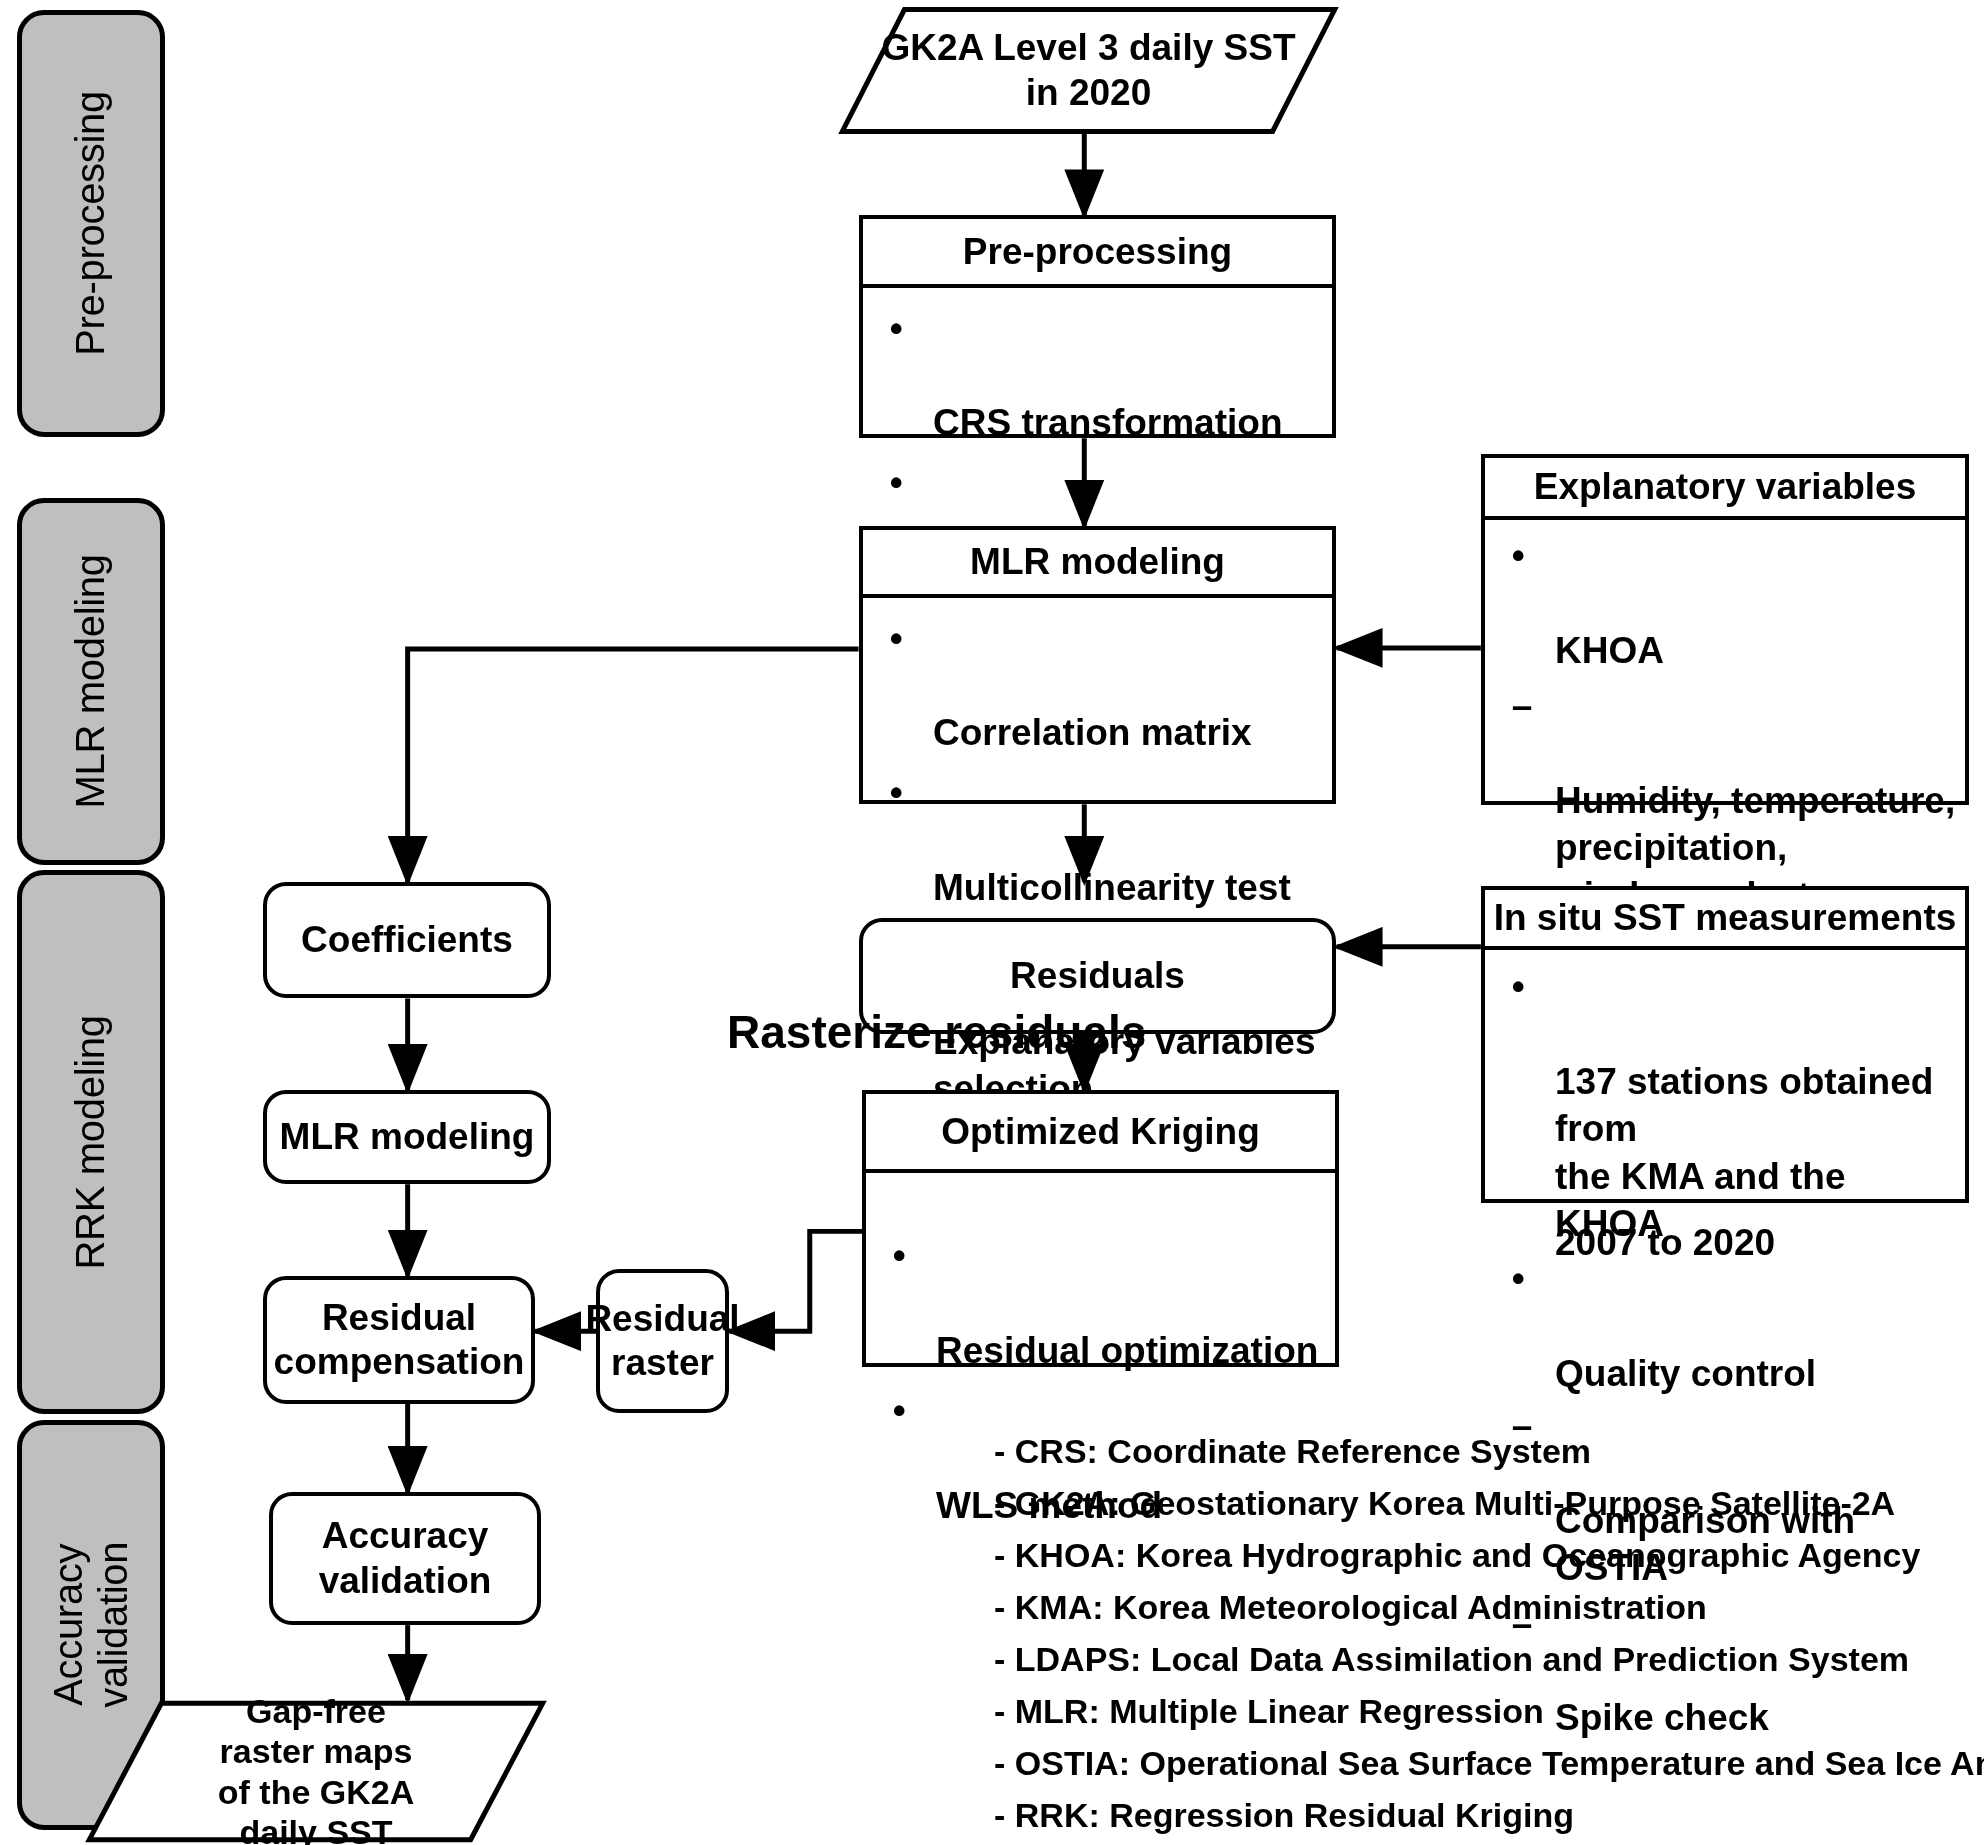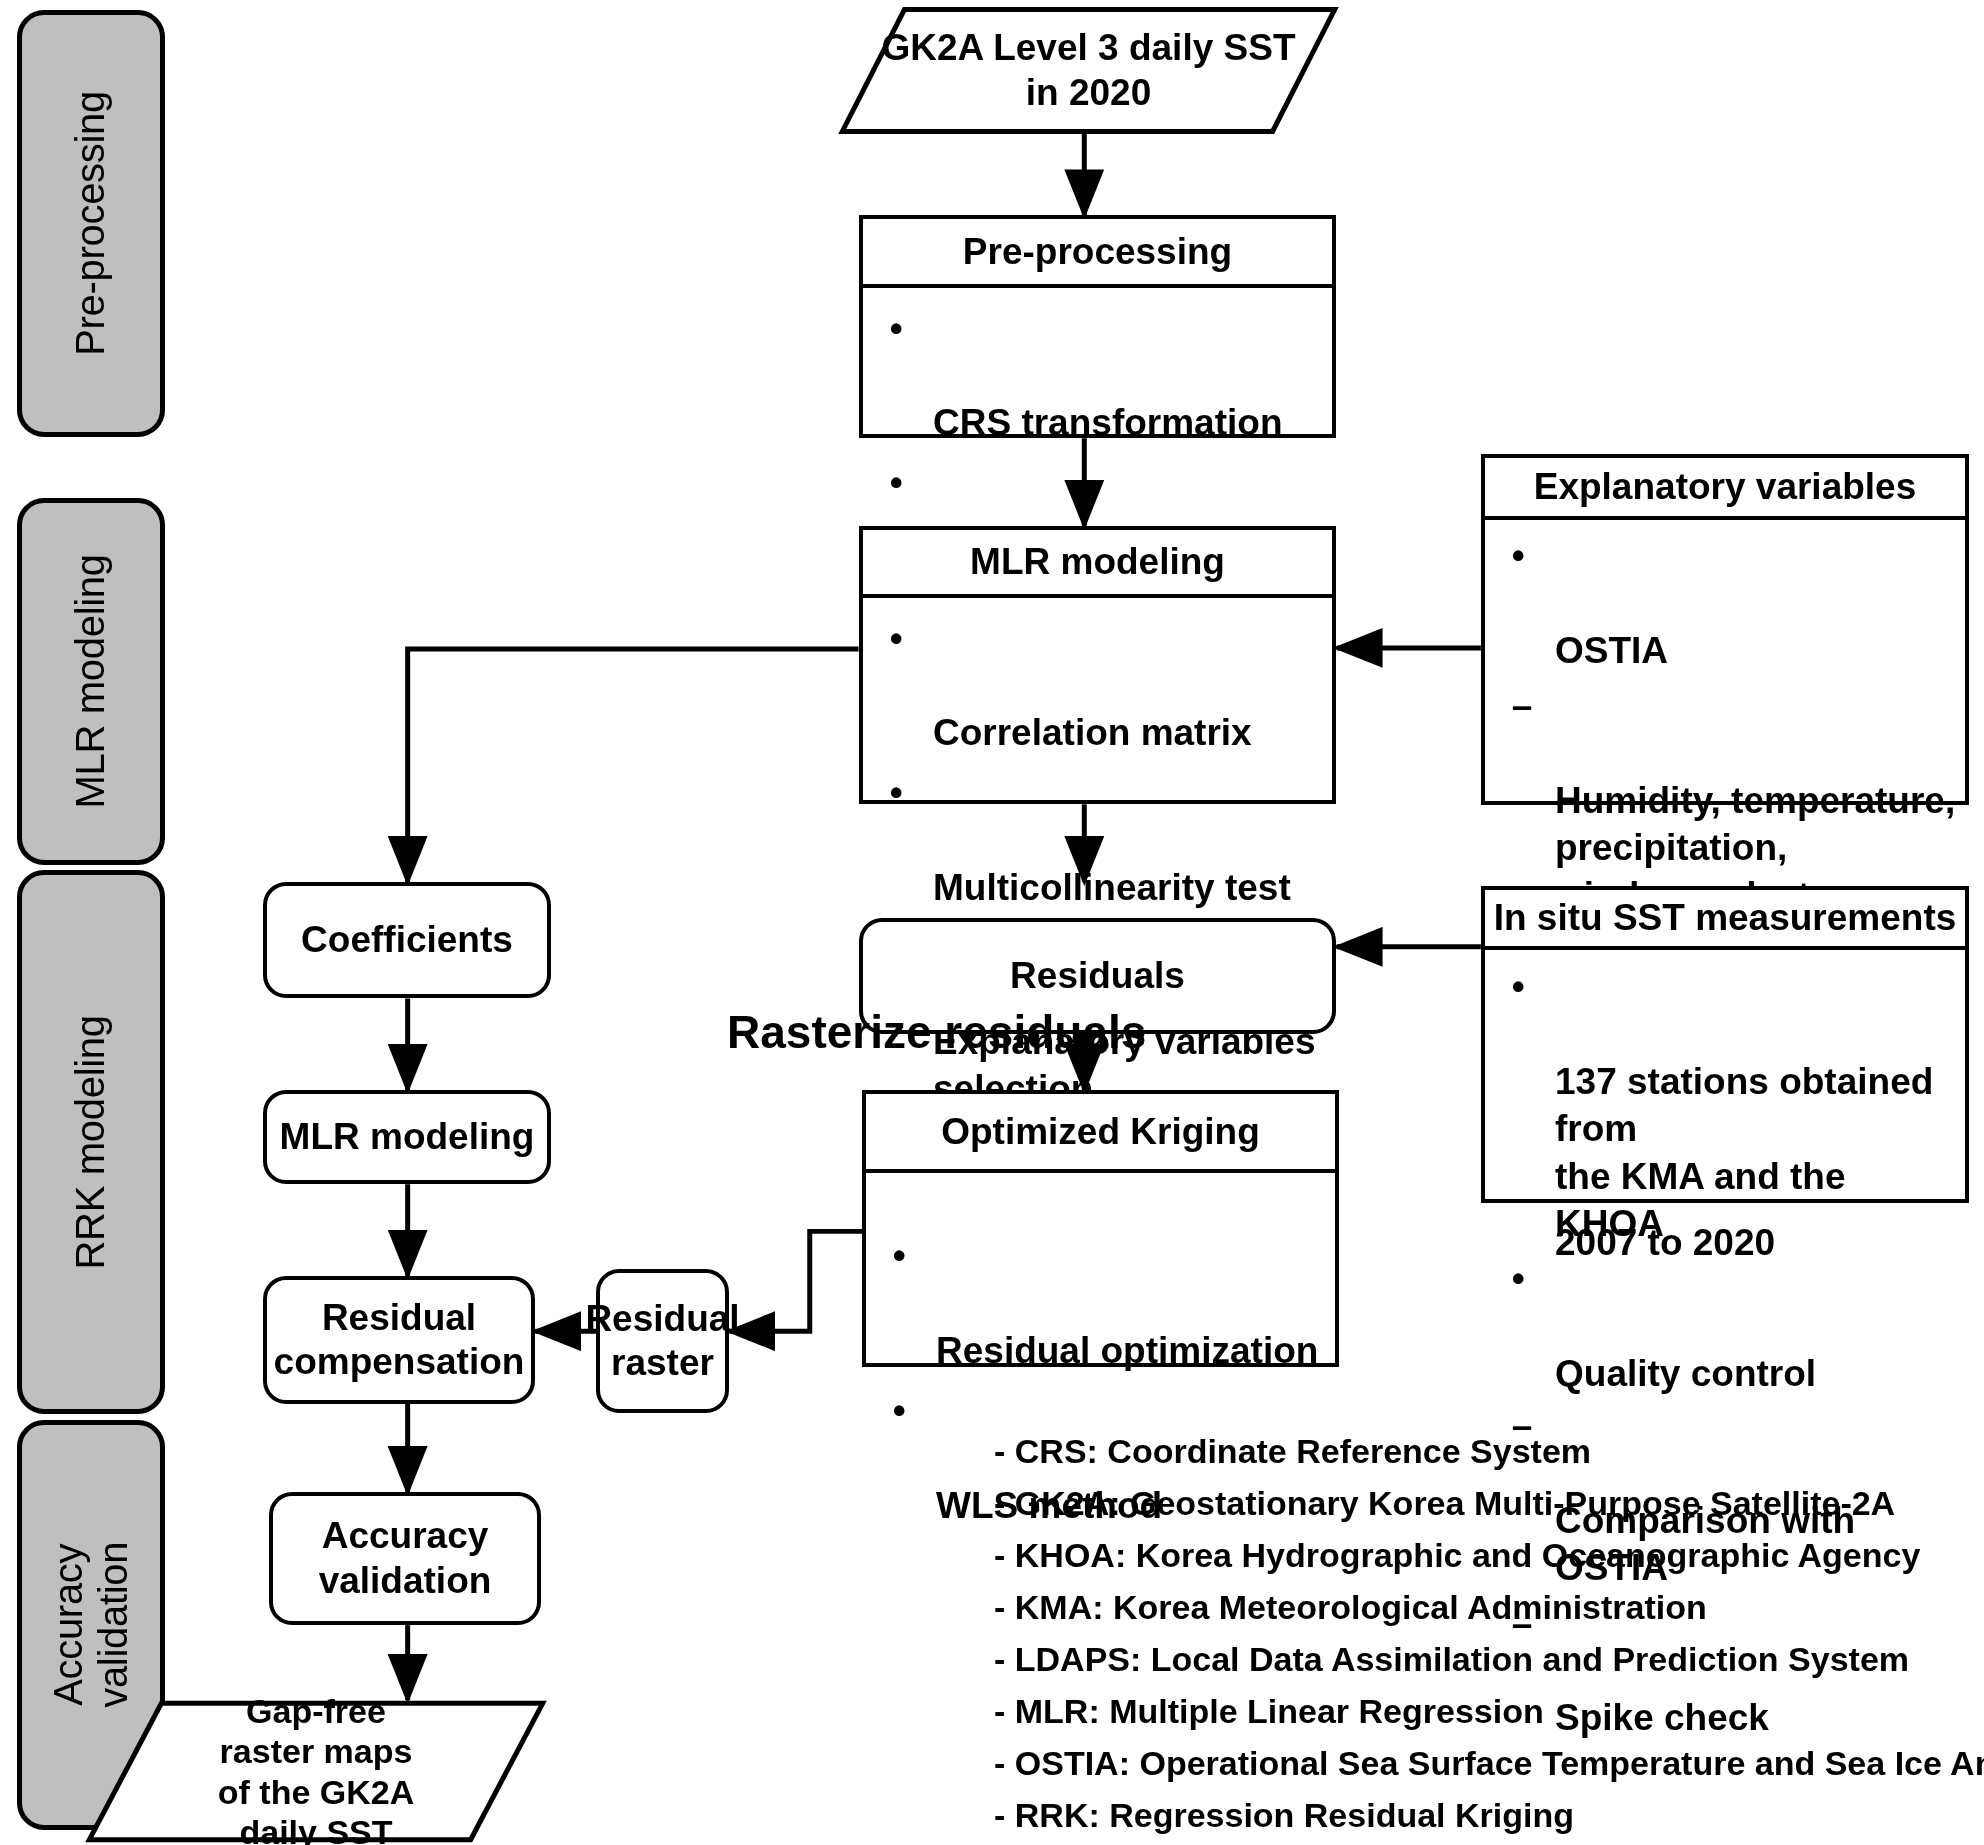--- a/index.html
+++ b/index.html
@@ -211,21 +211,21 @@
       </ul>
     </div>
   </div>
 
   <div class="box" style="left:1481px;top:454px;width:488px;height:351px;">
     <div class="box-title divided" style="height:62px;">Explanatory variables</div>
     <div class="box-body" style="padding-top:12.2px;">
       <ul class="bullets">
         <li style="margin-bottom:7.8px;">
           <span class="mk dot"></span>
-          <span>OSTIA</span>
+          <span>KHOA</span>
         </li>
         <li style="margin-bottom:7.8px;">
           <span class="mk dash"></span>
           <span>Humidity, temperature,
 precipitation,
 wind speed, etc.</span>
         </li>
         <li style="margin-bottom:7.8px;">
           <span class="mk dot"></span>
           <span>OSTIA SST climatology data</span>

